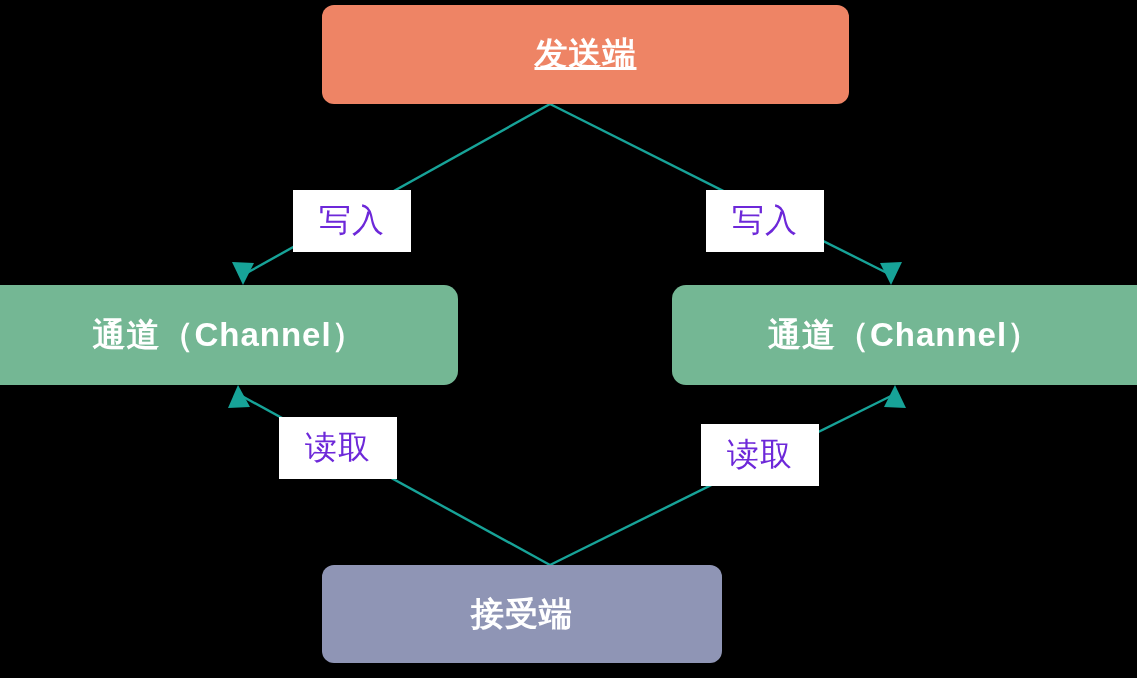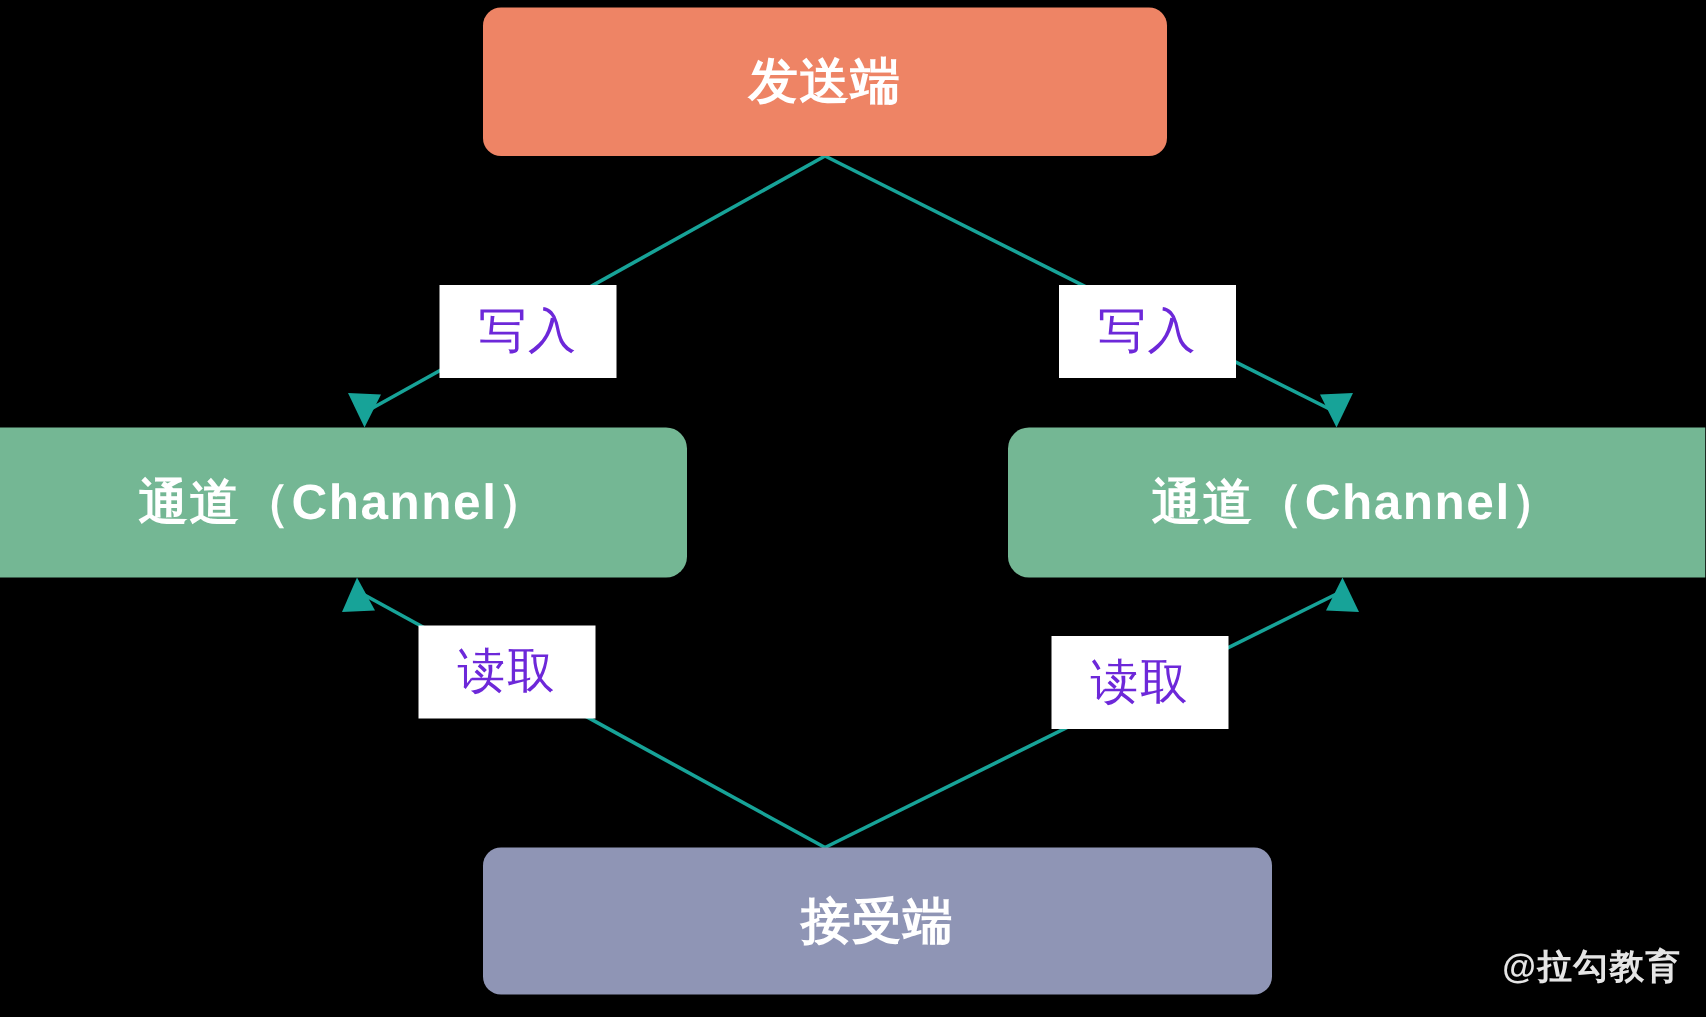--- a/index.html
+++ b/index.html
@@ -34,25 +34,26 @@
     box-sizing: border-box;
     color: #ffffff;
     font-weight: bold;
     letter-spacing: 1px;
     text-align: center;
     white-space: nowrap;
   }
   .node-sender {
     left: 322px;
     top: 5px;
-    width: 456px;
+    width: 527px;
     height: 99px;
     background: #ee8465;
     border-radius: 12px;
     font-size: 33px;
+    text-decoration: underline;
   }
   .node-channel {
     top: 285px;
     height: 100px;
     background: #74b794;
     border-radius: 14px;
     font-size: 33px;
   }
   .node-channel-left {
     left: -22px;
@@ -60,21 +61,21 @@
     padding-left: 22px;
   }
   .node-channel-right {
     left: 672px;
     width: 487px;
     padding-right: 22px;
   }
   .node-receiver {
     left: 322px;
     top: 565px;
-    width: 526px;
+    width: 400px;
     height: 98px;
     background: #8f95b5;
     border-radius: 12px;
     font-size: 33px;
   }
   .edge-label {
     position: absolute;
     display: flex;
     align-items: center;
     justify-content: center;
@@ -139,15 +140,14 @@
   <div class="node node-receiver">接受端</div>
 
   <div class="edge-label label-write-left">写入</div>
 
   <div class="edge-label label-write-right">写入</div>
 
   <div class="edge-label label-read-left">读取</div>
 
   <div class="edge-label label-read-right">读取</div>
 
-  <div class="watermark">@拉勾教育</div>
 
 </div>
 
 </body></html>

